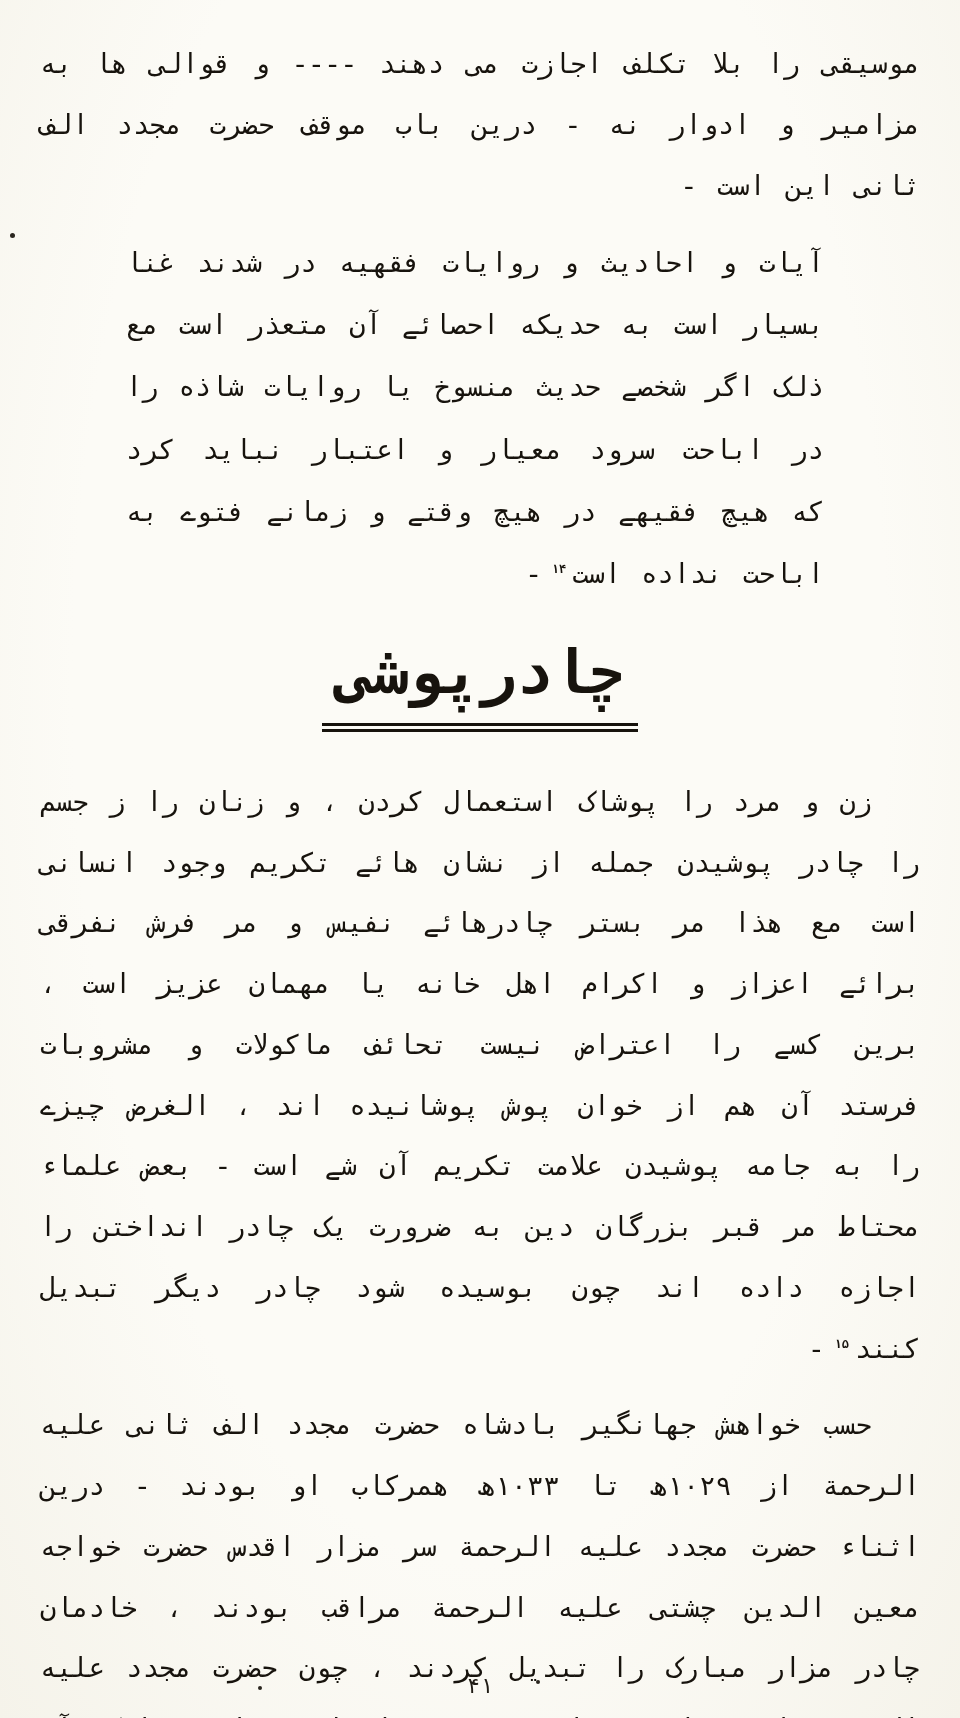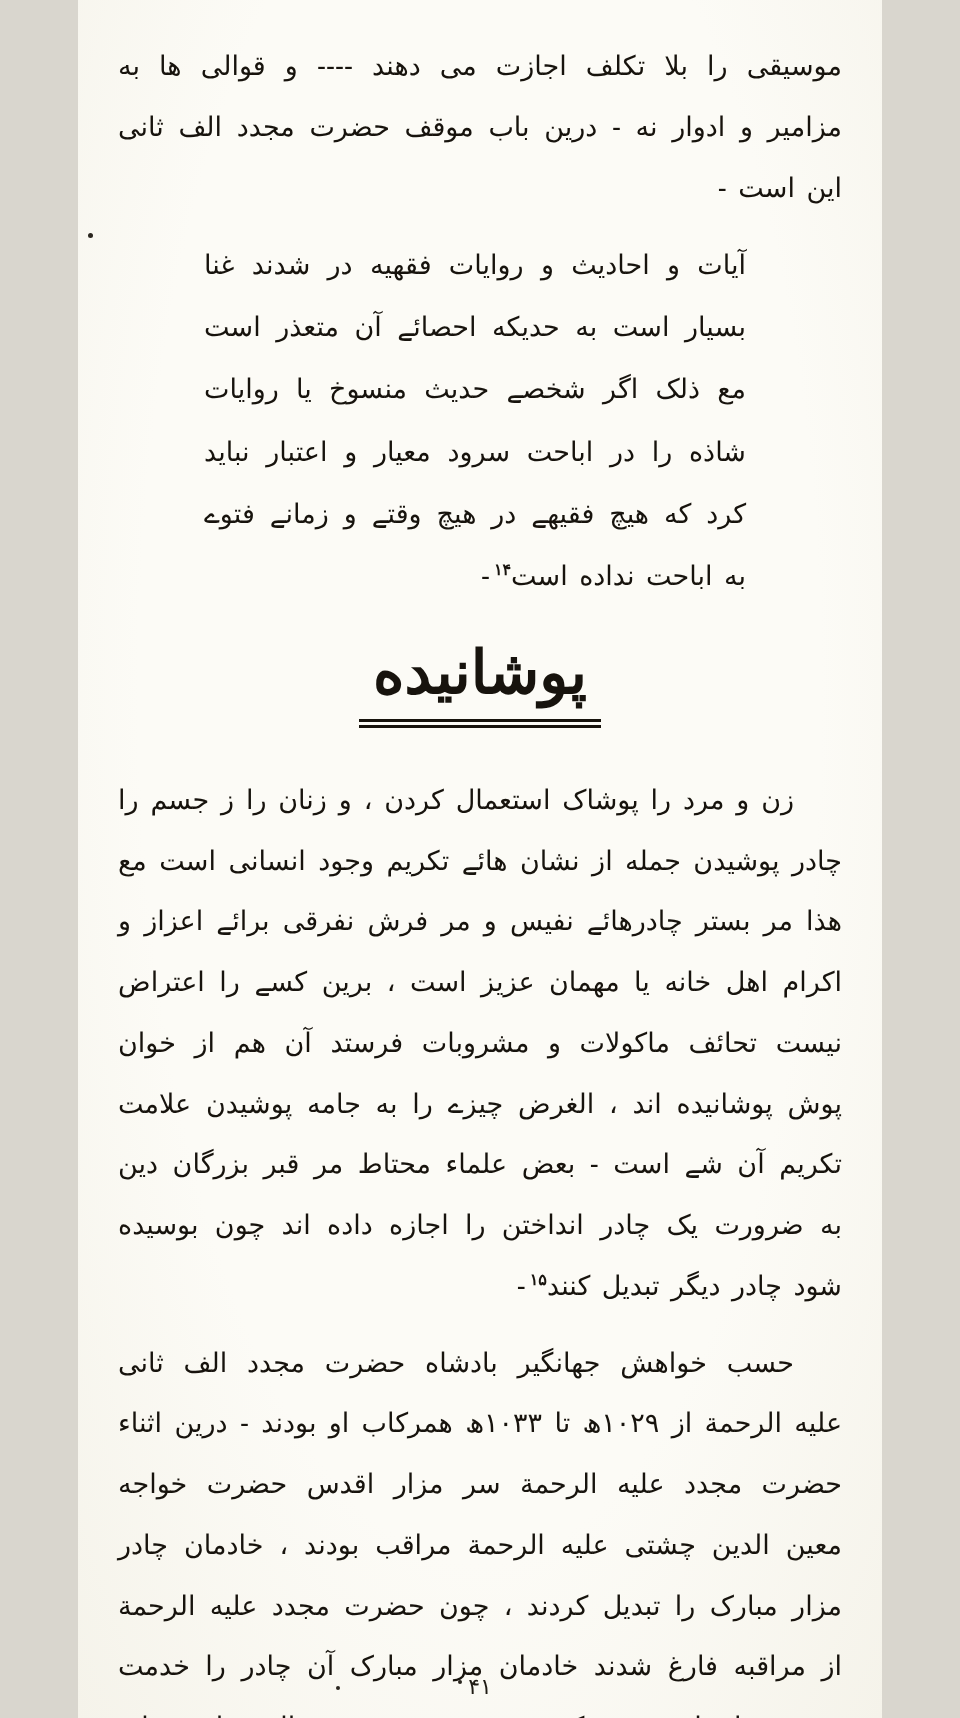--- a/index.html
+++ b/index.html
@@ -2,26 +2,26 @@
 <html><head>
 <meta charset="utf-8">
 <style>
   html, body {
     margin: 0;
     padding: 0;
     background: #d9d6ce;
   }
   .page {
     position: relative;
-    width: 804px;
+    width: 960px;
     height: 1718px;
     margin: 0 auto;
     background: radial-gradient(ellipse at 50% 40%, #fcfbf6 60%, #f5f3ea 100%);
     color: #17130d;
-    font-family: Liberation Sans, sans-serif;
+    font-family: Liberation Mono, monospace;
     direction: rtl;
     box-sizing: border-box;
     padding: 36px 40px 0 40px;
     overflow: hidden;
   }
   .body-text {
     font-size: 27px;
     line-height: 2.25;
     text-align: justify;
     word-spacing: 4px;
@@ -41,22 +41,22 @@
   }
   .heading-text {
     display: inline-block;
     font-size: 60px;
     font-weight: bold;
     letter-spacing: 0;
     border-bottom: 9px double #17130d;
     padding: 0 14px 12px 14px;
   }
   sup.footnote {
-    font-size: 16px;
-    margin: 0 0;
+    font-size: 12px;
+    margin: 0 6px;
     font-weight: bold;
   }
   .tail { margin-right: 4px; }
   .page-number {
     position: absolute;
     bottom: 18px;
     left: 0;
     right: 0;
     text-align: center;
     font-size: 22px;
@@ -80,21 +80,21 @@
 
   <p class="body-text">
     <span>موسیقی را بلا تکلف اجازت می دهند ---- و قوالی ها به مزامیر و ادوار نه - درین باب موقف حضرت مجدد الف ثانی این است -</span>
   </p>
 
   <blockquote class="quote">
     <span>آیات و احادیث و روایات فقهیه در شدند غنا بسیار است به حدیکه احصائے آن متعذر است مع ذلک اگر شخصے حدیث منسوخ یا روایات شاذه را در اباحت سرود معیار و اعتبار نباید کرد که هیچ فقیهے در هیچ وقتے و زمانے فتوے به اباحت نداده است</span><sup class="footnote">۱۴</sup><span class="tail">-</span>
   </blockquote>
 
   <div class="heading-wrap">
-    <span class="heading-text">پوشانیده</span>
+    <span class="heading-text">چادرپوشی</span>
   </div>
 
 
   <p class="body-text indent">
     <span>زن و مرد را پوشاک استعمال کردن ، و زنان را ز جسم را چادر پوشیدن جمله از نشان هائے تکریم وجود انسانی است مع هذا مر بستر چادرهائے نفیس و مر فرش نفرقی برائے اعزاز و اکرام اهل خانه یا مهمان عزیز است ، برین کسے را اعتراض نیست تحائف ماکولات و مشروبات فرستد آن هم از خوان پوش پوشانیده اند ، الغرض چیزے را به جامه پوشیدن علامت تکریم آن شے است - بعض علماء محتاط مر قبر بزرگان دین به ضرورت یک چادر انداختن را اجازه داده اند چون بوسیده شود چادر دیگر تبدیل کنند</span><sup class="footnote">۱۵</sup><span class="tail">-</span>
   </p>
 
   <p class="body-text indent">
     <span>حسب خواهش جهانگیر بادشاه حضرت مجدد الف ثانی علیه الرحمة از ۱۰۲۹ھ تا ۱۰۳۳ھ همرکاب او بودند - درین اثناء حضرت مجدد علیه الرحمة سر مزار اقدس حضرت خواجه معین الدین چشتی علیه الرحمة مراقب بودند ، خادمان چادر مزار مبارک را تبدیل کردند ، چون حضرت مجدد علیه الرحمة از مراقبه فارغ شدند خادمان مزار مبارک آن چادر را خدمت حضرت ایشان پیش کردند - حضرت مجدد الف ثانی علیه الرحمة آه سرد کشیدند و فرمودند -</span>
   </p>

